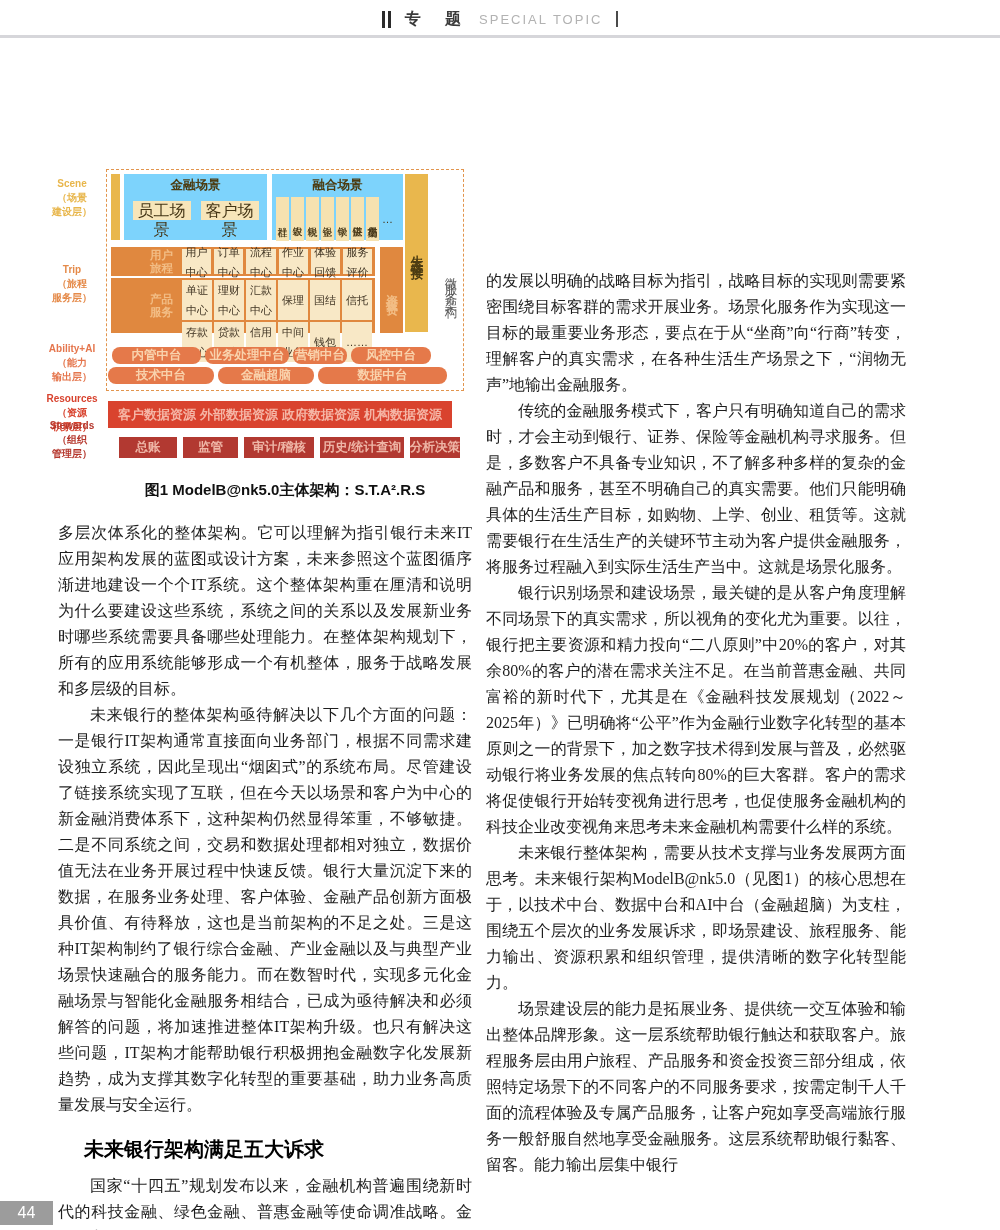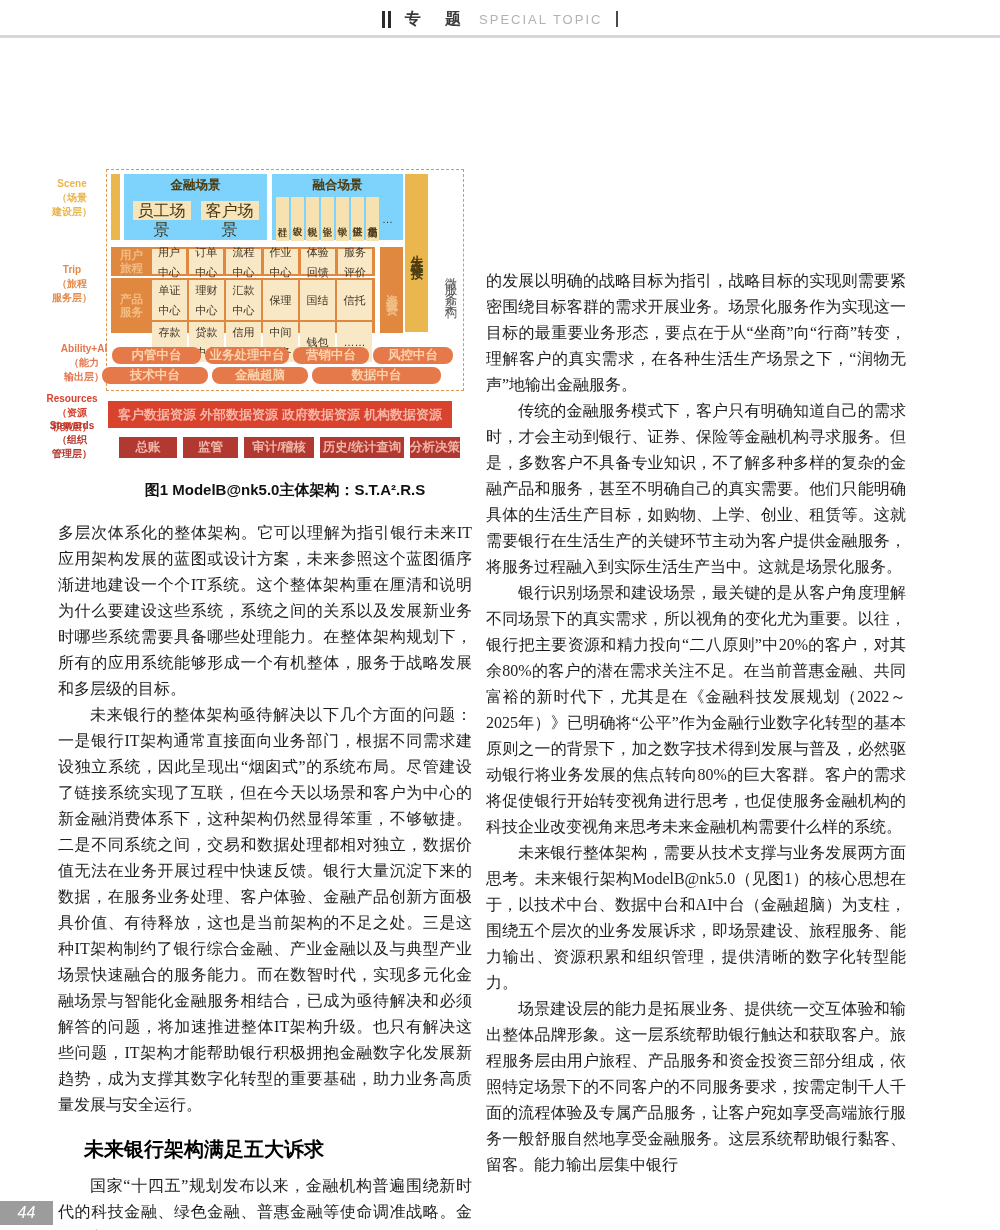--- a/index.html
+++ b/index.html
@@ -14,73 +14,73 @@
   .head-en{font-size:13px;color:#b2b2b2;letter-spacing:2px;margin-left:-6px;}
   .head-rule{position:absolute;top:35px;left:0;width:100%;height:3px;background:#d6d6da;}
 
   
   .figure{position:absolute;left:40px;top:165px;width:430px;height:350px;}
   .dashed{position:absolute;left:66px;top:4px;width:358px;height:222px;border:1px dashed #e2954e;box-sizing:border-box;}
   .layer{position:absolute;width:64px;text-align:center;font-size:10px;line-height:14px;font-weight:bold;}
   .layer span{display:block;}
   .l-scene{top:12px;color:#e8b64b;}
   .l-trip{top:98px;color:#e58a49;}
-  .l-ability{top:177px;color:#e5764d;margin-left:12px;}
+  .l-ability{top:177px;color:#e5764d;}
   .l-res{top:227px;color:#d8432f;}
   .l-stew{top:254px;color:#b5372d;}
 
   .strip{position:absolute;left:71px;top:9px;width:9px;height:66px;background:#e9b74d;}
   .scene-box{position:absolute;top:9px;height:66px;background:#7dd3fc;box-sizing:border-box;}
   .finance{left:84px;width:143px;}
   .fusion{left:232px;width:131px;}
   .box-title{font-size:12.5px;font-weight:bold;color:#4c3c12;text-align:center;padding-top:3px;}
   .finance-items{display:flex;justify-content:center;gap:10px;margin-top:7px;}
   .f-item{width:58px;height:19px;line-height:19px;background:#f7e5b9;color:#433414;font-size:16px;text-align:center;}
   .fusion-items{display:flex;gap:2px;padding:3px 2px 0 4px;align-items:center;}
   .v-item{writing-mode:vertical-rl;text-orientation:upright;background:#f6e2b0;color:#433414;font-size:10px;line-height:13px;width:13px;height:44px;display:inline-flex;align-items:center;justify-content:center;}
   .v-more{color:#433414;font-size:11px;align-self:center;margin-left:1px;}
   .eco{position:absolute;left:365px;top:9px;width:23px;height:158px;background:#e9b74d;color:#4c3c12;font-size:12.5px;font-weight:bold;writing-mode:vertical-rl;text-orientation:upright;letter-spacing:4px;display:flex;align-items:center;justify-content:center;}
   .micro{position:absolute;left:399px;top:58px;width:20px;height:125px;color:#5a5a5a;font-size:12.5px;writing-mode:vertical-rl;text-orientation:upright;letter-spacing:7px;display:flex;justify-content:center;}
 
   .panelA,.panelB{position:absolute;left:71px;width:264px;background:#e0883f;display:flex;box-sizing:border-box;}
   .panelA{top:82px;height:29px;}
   .panelB{top:113px;height:55px;}
-  .t-label{width:41px;display:flex;align-items:center;justify-content:center;color:#f2bd85;font-size:11.5px;line-height:13px;font-weight:bold;}
+  .t-label{width:41px;display:flex;align-items:center;justify-content:center;color:#f2bd85;font-size:11.5px;line-height:13px;font-weight:bold;padding-left:30px;}
   .t-label span{width:25px;text-align:center;}
   .boxesA{flex:1;display:flex;gap:3px;padding:2px 3px 2px 0;}
   .gridB{flex:1;display:grid;grid-template-columns:repeat(6,1fr);grid-template-rows:1fr 1fr;gap:2px;padding:2px 3px 2px 0;}
   .tbox{background:#f8e8c6;color:#3f3322;font-size:11px;line-height:20px;display:flex;align-items:center;justify-content:center;text-align:center;flex:1;}
   .tbox span{display:inline-block;width:26px;}
   .tbox span.nowrap{width:auto;white-space:nowrap;}
   .capital{position:absolute;left:340px;top:82px;width:23px;height:86px;background:#e0883f;color:#f2bd85;font-size:12px;font-weight:bold;writing-mode:vertical-rl;text-orientation:upright;letter-spacing:3px;display:flex;align-items:center;justify-content:center;}
 
   .ab-row{position:absolute;display:flex;gap:4px;}
   .ab-row1{left:72px;top:182px;}
-  .ab-row2{left:62px;top:202px;}
+  .ab-row2{left:68px;top:202px;}
   .abox{background:#e5794a;color:#f9d2ac;font-size:12.5px;height:17px;line-height:17px;text-align:center;font-weight:bold;border-radius:8px;}
-  .aw1{width:89px}.aw2{width:84px}.aw3{width:76px}.aw4{width:80px}
+  .aw1{width:89px}.aw2{width:84px}.aw3{width:54px}.aw4{width:80px}
   .aw5{width:106px}.aw6{width:96px}.aw7{width:129px}
 
   .res-bar{position:absolute;left:68px;top:236px;width:344px;height:27px;background:#d9432e;color:#f5b5a5;font-size:13px;font-weight:bold;display:flex;align-items:center;justify-content:space-between;padding:0 10px;box-sizing:border-box;}
   .stew-row{position:absolute;left:71px;top:272px;width:341px;height:21px;display:flex;gap:6px;margin-left:8px;}
   .sbox{background:#b23931;color:#eeb5a6;font-size:12.5px;font-weight:bold;display:flex;align-items:center;justify-content:center;}
   .sw1{width:58px}.sw2{width:55px}.sw3{width:70px}.sw4{width:84px}.sw5{flex:1}
 
   .caption{position:absolute;left:66px;top:316px;width:358px;text-align:center;font-size:15px;font-weight:bold;color:#111;}
 
   
   .col{position:absolute;font-family:"Liberation Serif",serif;font-size:16px;line-height:26px;color:#1e1e1e;text-align:justify;}
   .col p{margin:0;}
   .col p.ind{text-indent:2em;}
   .left-col{left:58px;top:520px;width:414px;}
   .right-col{left:486px;top:268px;width:420px;}
   .h2{font-size:20px;font-weight:bold;color:#000;margin:17px 0 10px;padding-left:26px;text-align:left;line-height:28px;}
 
   
-  .page-num{position:absolute;left:0;top:1201px;width:53px;height:24px;background:#9c9c9c;color:#ffffff;font-size:16px;display:flex;align-items:center;justify-content:center;font-style:italic;}
+  .page-num{position:absolute;left:0;top:1201px;width:53px;height:24px;background:#9c9c9c;color:#ffffff;font-size:16px;display:flex;align-items:center;justify-content:center;}
 </style>
 </head>
 <body>
 
 <div class="page">
 
   <div class="header">
     <span class="dbar">
         <span class="hbar"></span>
         <span class="hbar"></span>

